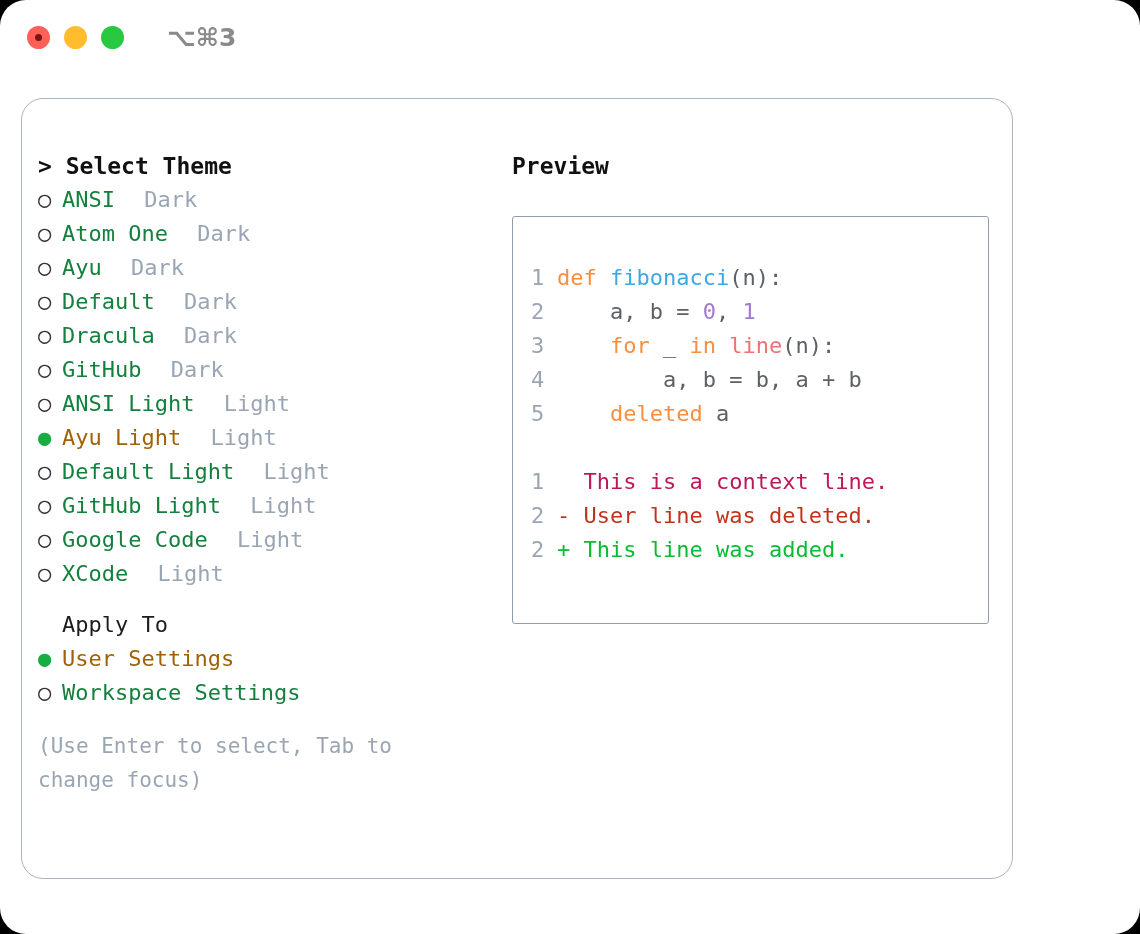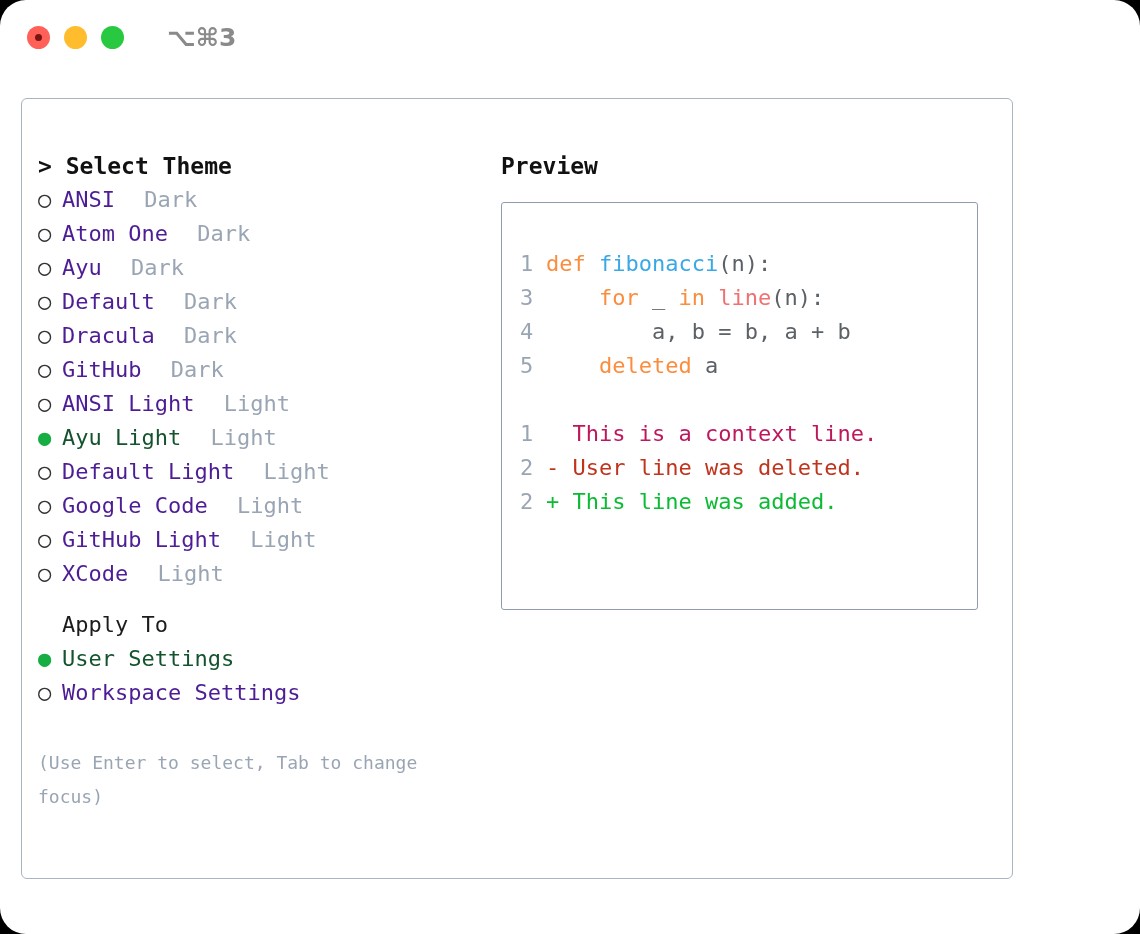--- a/index.html
+++ b/index.html
@@ -71,21 +71,21 @@
   }
 
   
   .panel {
     position: absolute;
     left: 21px;
     top: 98px;
     width: 992px;
     height: 781px;
     border: 1.6px solid #a9b4c2;
-    border-radius: 6px;
+    border-radius: 22px;
     background: #ffffff;
     box-sizing: border-box;
   }
 
   
   .left-col {
     position: absolute;
     left: 16px;
     top: 50px;
     width: 440px;
@@ -107,63 +107,63 @@
     font-family: "DejaVu Sans Mono", monospace;
     color: #1c1c1c;
     display: block;
   }
   .bullet {
     display: inline-block;
     width: 24px;
     color: #333333;
   }
   .opt-row.selected .bullet { color: #16ae42; }
-  .opt-row.selected .opt-label { color: #14532d; }
-  .opt-label { color: #4c1d95; }
+  .opt-row.selected .opt-label { color: #a16207; }
+  .opt-label { color: #15803d; }
   .opt-variant {
     color: #9aa5b4;
     margin-left: 16px;
   }
 
   .applyto-block { margin-top: 17px; }
   .applyto-title {
     height: 34px;
     line-height: 34px;
     font-size: 22px;
     white-space: pre;
     color: #1c1c1c;
     padding-left: 24px;
   }
 
   .hint {
-    margin-top: 36px;
-    font-size: 18px;
+    margin-top: 19px;
+    font-size: 21px;
     line-height: 34px;
     color: #9aa5b4;
     width: 410px;
     white-space: pre-wrap;
   }
 
   
   .right-col {
     position: absolute;
-    left: 479px;
+    left: 490px;
     top: 50px;
     width: 500px;
   }
   .preview-title {
     font-size: 23px;
     font-weight: bold;
     color: #111111;
     height: 34px;
     line-height: 34px;
     white-space: pre;
   }
   .code-box {
-    margin-top: 19px;
+    margin-top: 33px;
     width: 477px;
     height: 408px;
     border: 1.6px solid #8f9cad;
     border-radius: 3px;
     box-sizing: border-box;
     background: #ffffff;
     padding: 44px 0 0 18px;
   }
   .code-line {
     font-family: "DejaVu Sans Mono", monospace;
@@ -209,41 +209,42 @@
       <div id="theme-list">
           <div class="opt-row"><span class="bullet">○</span><span class="opt-label">ANSI</span><span class="opt-variant"> Dark</span></div>
           <div class="opt-row"><span class="bullet">○</span><span class="opt-label">Atom One</span><span class="opt-variant"> Dark</span></div>
           <div class="opt-row"><span class="bullet">○</span><span class="opt-label">Ayu</span><span class="opt-variant"> Dark</span></div>
           <div class="opt-row"><span class="bullet">○</span><span class="opt-label">Default</span><span class="opt-variant"> Dark</span></div>
           <div class="opt-row"><span class="bullet">○</span><span class="opt-label">Dracula</span><span class="opt-variant"> Dark</span></div>
           <div class="opt-row"><span class="bullet">○</span><span class="opt-label">GitHub</span><span class="opt-variant"> Dark</span></div>
           <div class="opt-row"><span class="bullet">○</span><span class="opt-label">ANSI Light</span><span class="opt-variant"> Light</span></div>
           <div class="opt-row selected"><span class="bullet">●</span><span class="opt-label">Ayu Light</span><span class="opt-variant"> Light</span></div>
           <div class="opt-row"><span class="bullet">○</span><span class="opt-label">Default Light</span><span class="opt-variant"> Light</span></div>
+          <div class="opt-row"><span class="bullet">○</span><span class="opt-label">GitHub Light</span><span class="opt-variant"> Light</span></div>
           <div class="opt-row"><span class="bullet">○</span><span class="opt-label">Google Code</span><span class="opt-variant"> Light</span></div>
-          <div class="opt-row"><span class="bullet">○</span><span class="opt-label">GitHub Light</span><span class="opt-variant"> Light</span></div>
           <div class="opt-row"><span class="bullet">○</span><span class="opt-label">XCode</span><span class="opt-variant"> Light</span></div>
         </div>
 
       <div class="applyto-block">
         <div class="applyto-title">Apply To</div>
         <div id="apply-list">
             <div class="opt-row selected"><span class="bullet">●</span><span class="opt-label">User Settings</span></div>
             <div class="opt-row"><span class="bullet">○</span><span class="opt-label">Workspace Settings</span></div>
           </div>
       </div>
 
       <div class="hint">(Use Enter to select, Tab to change focus)</div>
     </div>
 
     <div class="right-col">
       <div class="preview-title">Preview</div>
       <div class="code-box">
         <div id="code-lines">
             <div class="code-line"><span class="lineno">1</span><span class="tok-kw">def </span><span class="tok-fn">fibonacci</span><span class="tok-plain">(n):</span></div>
+            <div class="code-line"><span class="lineno">2</span><span class="tok-plain">    a, b = </span><span class="tok-num">0</span><span class="tok-plain">, </span><span class="tok-num">1</span></div>
             <div class="code-line"><span class="lineno">3</span><span class="tok-plain">    </span><span class="tok-kw">for</span><span class="tok-plain"> _ </span><span class="tok-kw">in</span><span class="tok-plain"> </span><span class="tok-call">line</span><span class="tok-plain">(n):</span></div>
             <div class="code-line"><span class="lineno">4</span><span class="tok-plain">        a, b = b, a + b</span></div>
             <div class="code-line"><span class="lineno">5</span><span class="tok-plain">    </span><span class="tok-kw">deleted</span><span class="tok-plain"> a</span></div>
           </div>
         <div class="blank-line"></div>
         <div id="diff-lines">
             <div class="code-line"><span class="lineno">1</span><span class="tok-ctx">  This is a context line.</span></div>
             <div class="code-line"><span class="lineno">2</span><span class="tok-del">- User line was deleted.</span></div>
             <div class="code-line"><span class="lineno">2</span><span class="tok-add">+ This line was added.</span></div>
           </div>

